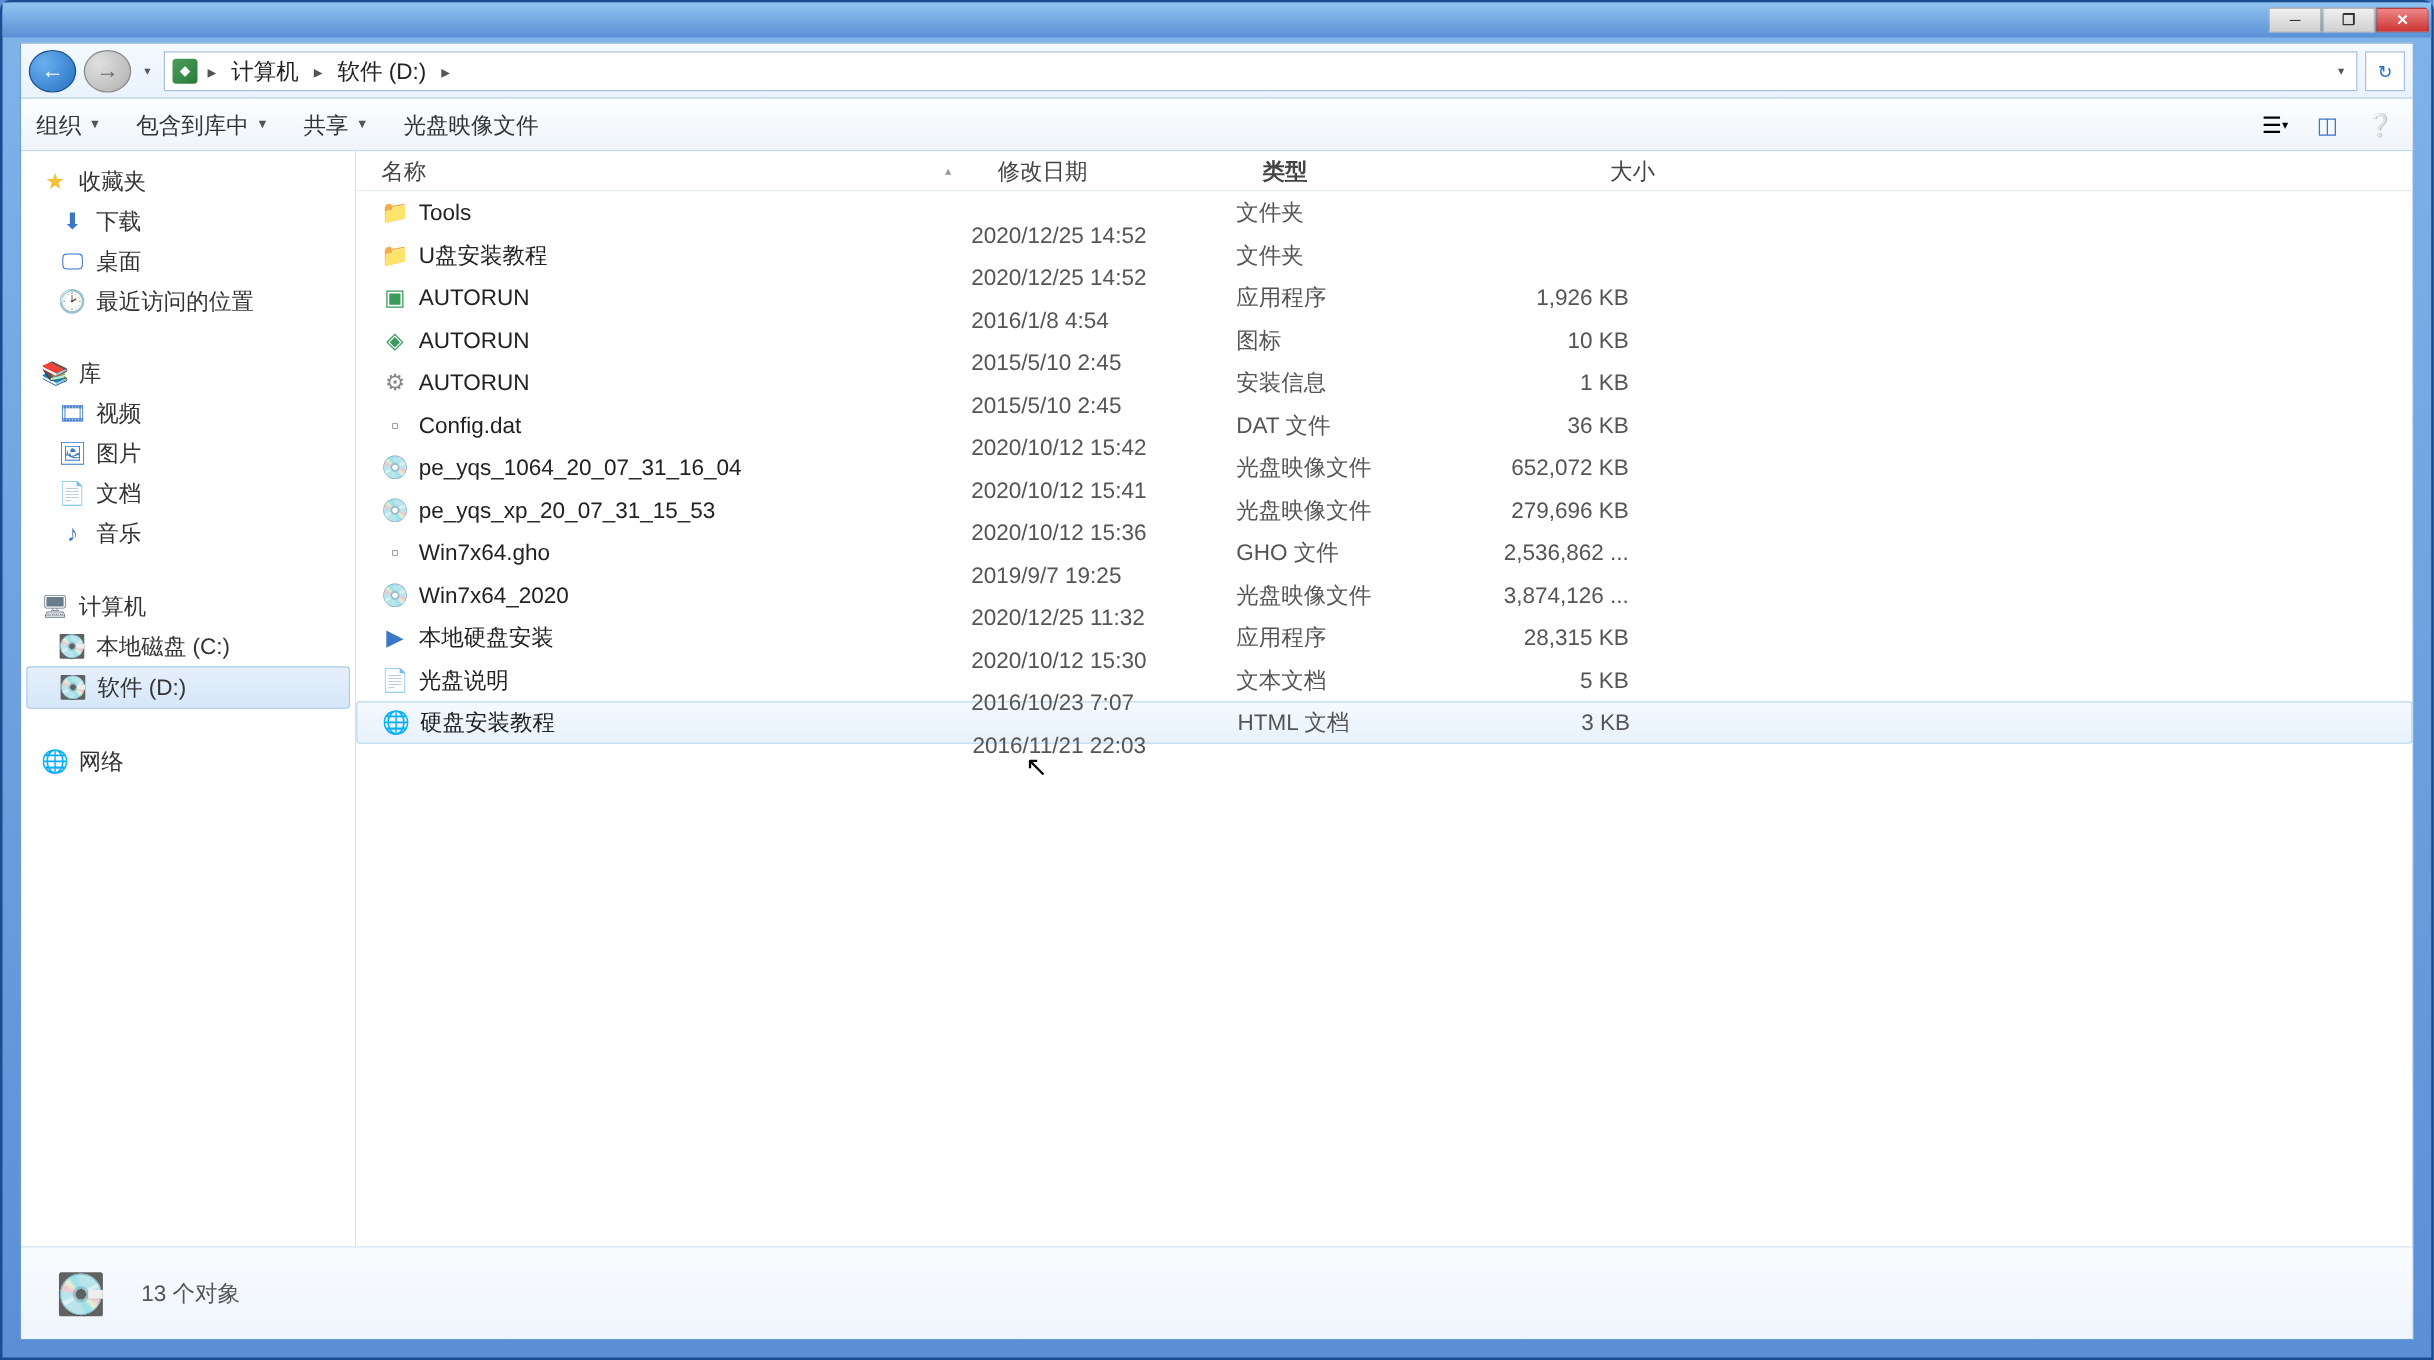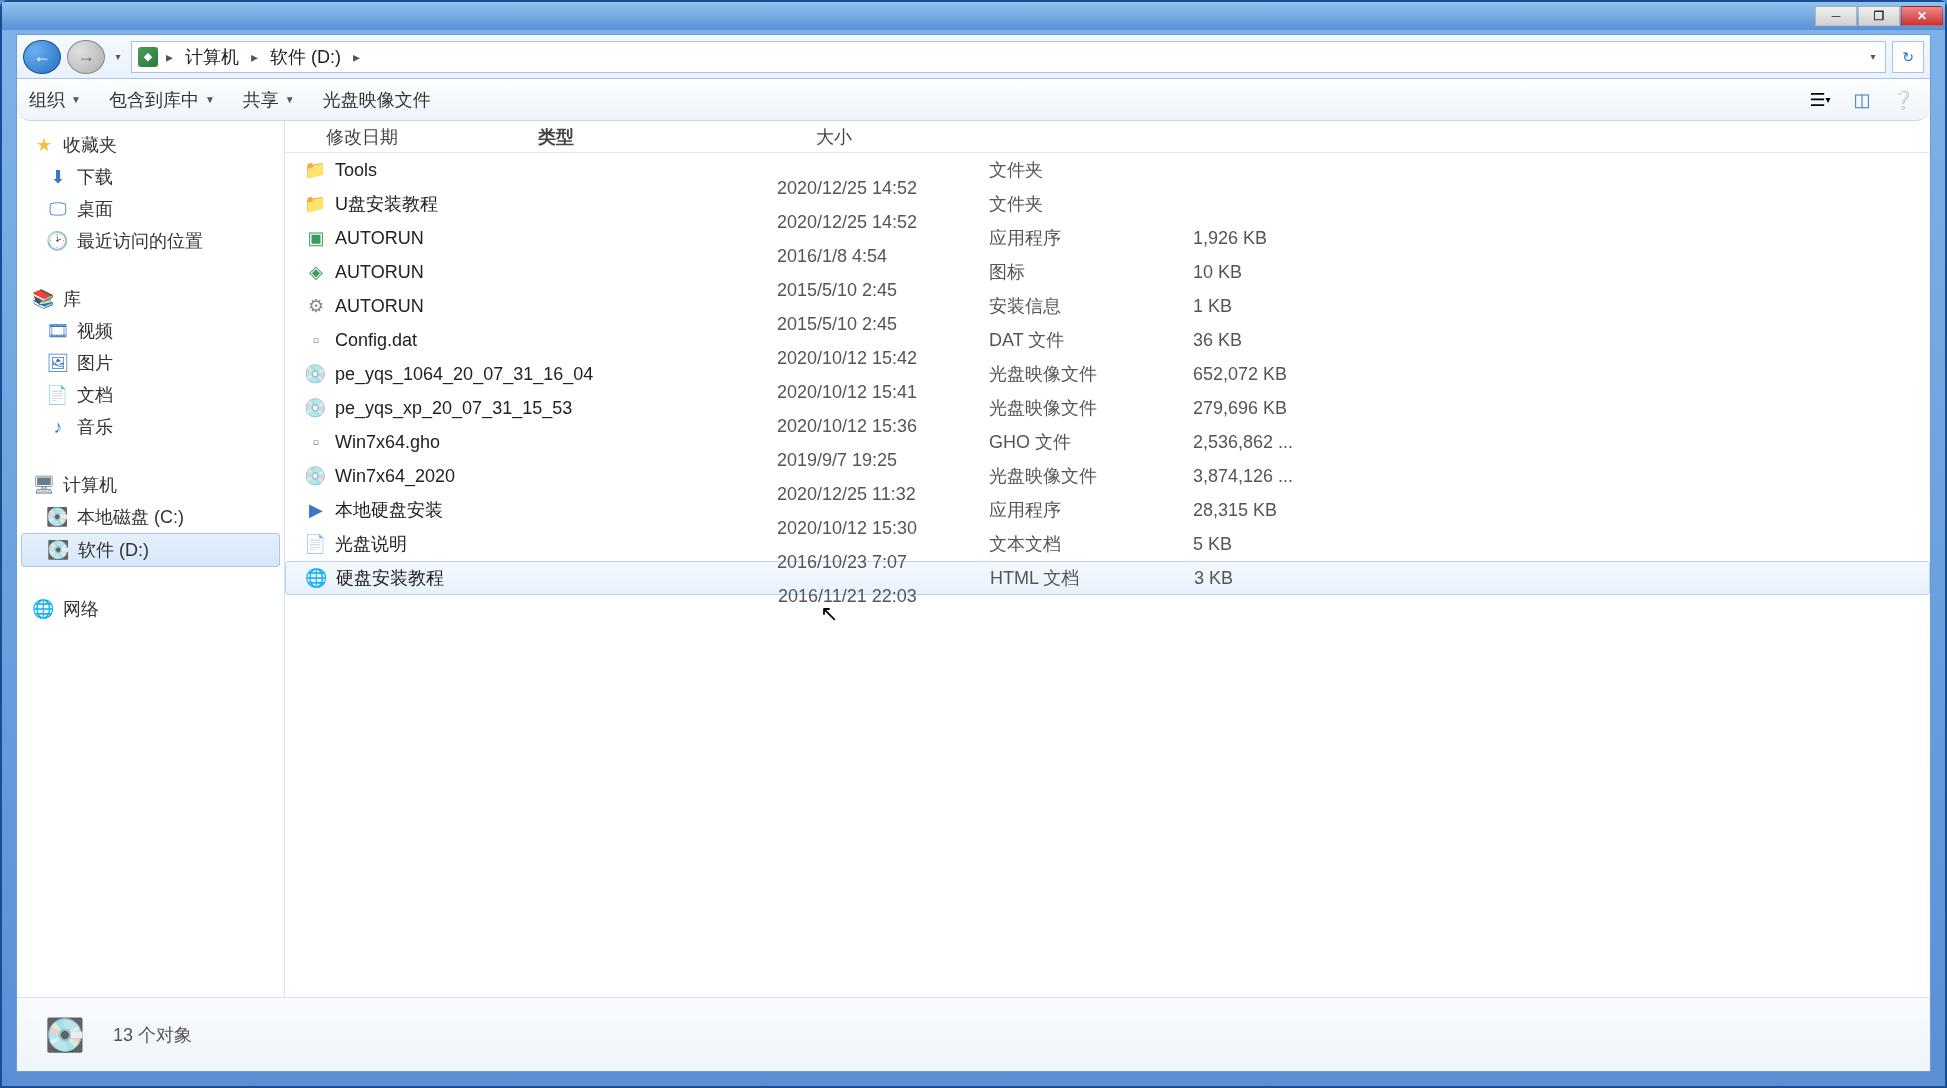--- a/index.html
+++ b/index.html
@@ -165,21 +165,20 @@
       justify-content: space-between;
     }
     .toolbar {
       height: 42px;
       background: linear-gradient(to bottom, #fdfefe, #eef4fb);
       border-bottom: 1px solid #c5d8ed;
       display: flex;
       align-items: center;
       padding: 5px 12px;
       gap: 28px;
-      border-radius: 14px;
     }
     .tb-btn {
       display: flex;
       align-items: center;
       gap: 6px;
       font-size: 18px;
       color: #333;
       cursor: pointer;
     }
     .tb-drop {
@@ -296,21 +295,21 @@
     .fr-ico {
       width: 22px;
       height: 22px;
       display: inline-flex;
       align-items: center;
       justify-content: center;
       font-size: 18px;
     }
     .fr-date { width: 212px; color: #555; padding: 0 8px; margin-top: 36px;}
     .fr-type { width: 212px; color: #555; padding: 0 8px;}
-    .fr-size { width: 130px; color: #555; padding-right: 20px;}
+    .fr-size { width: 130px; color: #555; text-align: right; padding-right: 20px;}
     .statusbar {
       height: 74px;
       border-top: 1px solid #d4e3f2;
       background: linear-gradient(to bottom, #f9fbfe, #eef5fc);
       display: flex;
       align-items: center;
       padding-left: 20px;
       gap: 20px;
     }
     .sb-icon {
@@ -457,20 +456,24 @@
         <div class="np-group">
           <div class="np-item header">
             <span class="np-ico ico-blue">🌐</span>
             <span>网络</span>
           </div>
         </div>
       </div>
 
       <div class="filepane">
         <div class="col-headers">
+          <div class="col col-name">
+            <span>名称</span>
+            <span class="sort-ind">▴</span>
+          </div>
           <div class="col col-date">修改日期</div>
           <div class="col col-type">类型</div>
           <div class="col col-size">大小</div>
         </div>
         <div class="file-list" id="file-list">
             <div class="file-row">
               <div class="fr-name">
                 <span class="fr-ico ico-folder">📁</span>
                 <span>Tools</span>
               </div>

